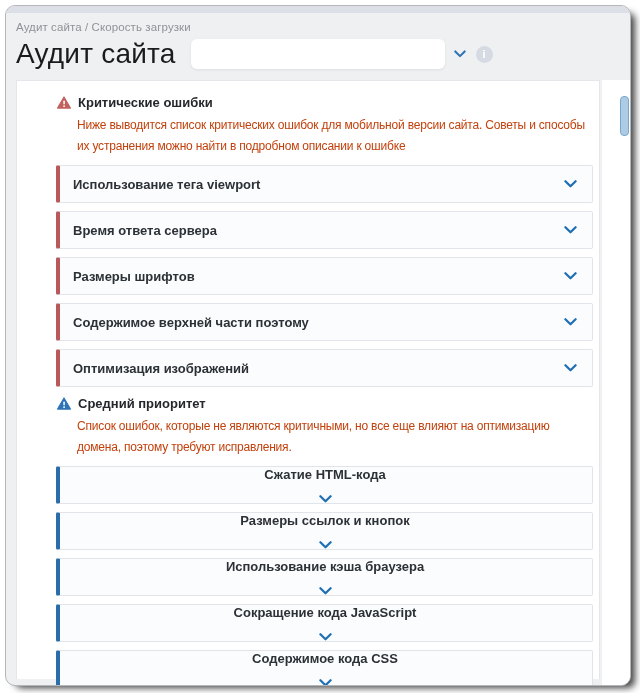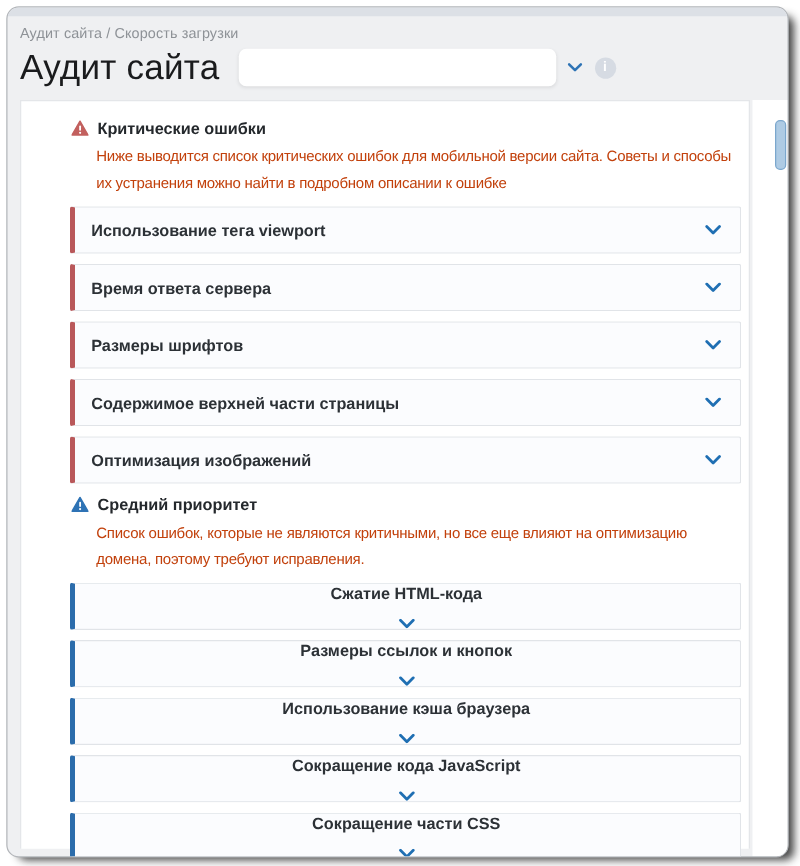--- a/index.html
+++ b/index.html
@@ -119,21 +119,21 @@
       </div>
       <div class="row critical">
         <span class="row-label">Размеры шрифтов</span>
         <span class="chev">
           <svg width="13" height="8" viewBox="0 0 14 8">
               <path d="M1.5 1 L7 6.5 L12.5 1" fill="none" stroke="currentColor" stroke-width="2.4" stroke-linecap="round" stroke-linejoin="round"></path>
             </svg>
         </span>
       </div>
       <div class="row critical">
-        <span class="row-label">Содержимое верхней части страницы</span>
+        <span class="row-label">Содержимое верхней части поэтому</span>
         <span class="chev">
           <svg width="13" height="8" viewBox="0 0 14 8">
               <path d="M1.5 1 L7 6.5 L12.5 1" fill="none" stroke="currentColor" stroke-width="2.4" stroke-linecap="round" stroke-linejoin="round"></path>
             </svg>
         </span>
       </div>
       <div class="row critical">
         <span class="row-label">Оптимизация изображений</span>
         <span class="chev">
           <svg width="13" height="8" viewBox="0 0 14 8">
@@ -180,21 +180,21 @@
       </div>
       <div class="row medium">
         <span class="row-label">Сокращение кода JavaScript</span>
         <span class="chev">
           <svg width="13" height="8" viewBox="0 0 14 8">
               <path d="M1.5 1 L7 6.5 L12.5 1" fill="none" stroke="currentColor" stroke-width="2.4" stroke-linecap="round" stroke-linejoin="round"></path>
             </svg>
         </span>
       </div>
       <div class="row medium">
-        <span class="row-label">Сокращение части CSS</span>
+        <span class="row-label">Содержимое кода CSS</span>
         <span class="chev">
           <svg width="13" height="8" viewBox="0 0 14 8">
               <path d="M1.5 1 L7 6.5 L12.5 1" fill="none" stroke="currentColor" stroke-width="2.4" stroke-linecap="round" stroke-linejoin="round"></path>
             </svg>
         </span>
       </div>
     </section>
 
   </div>
 

